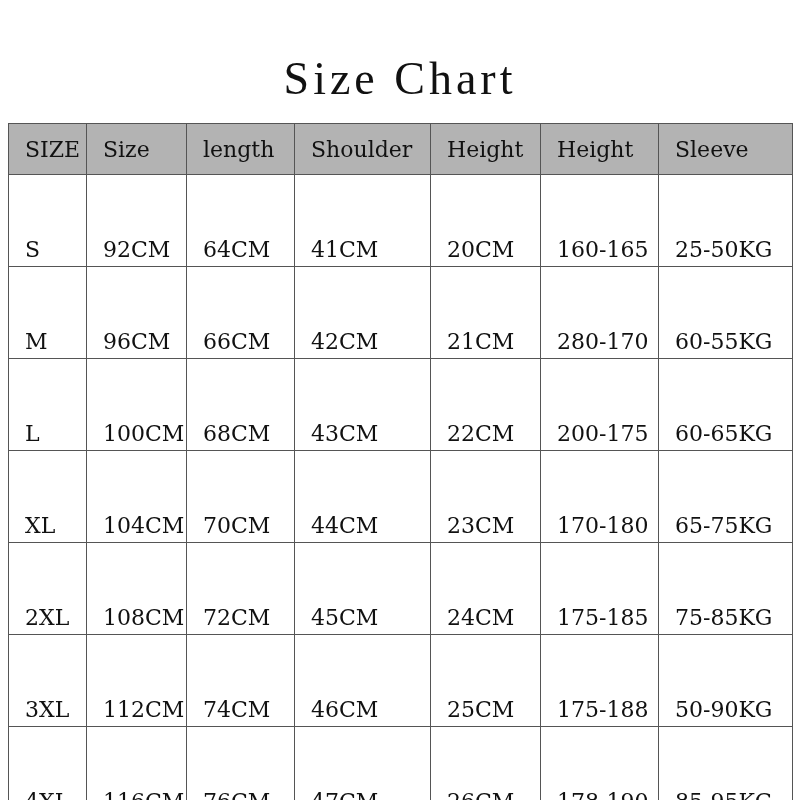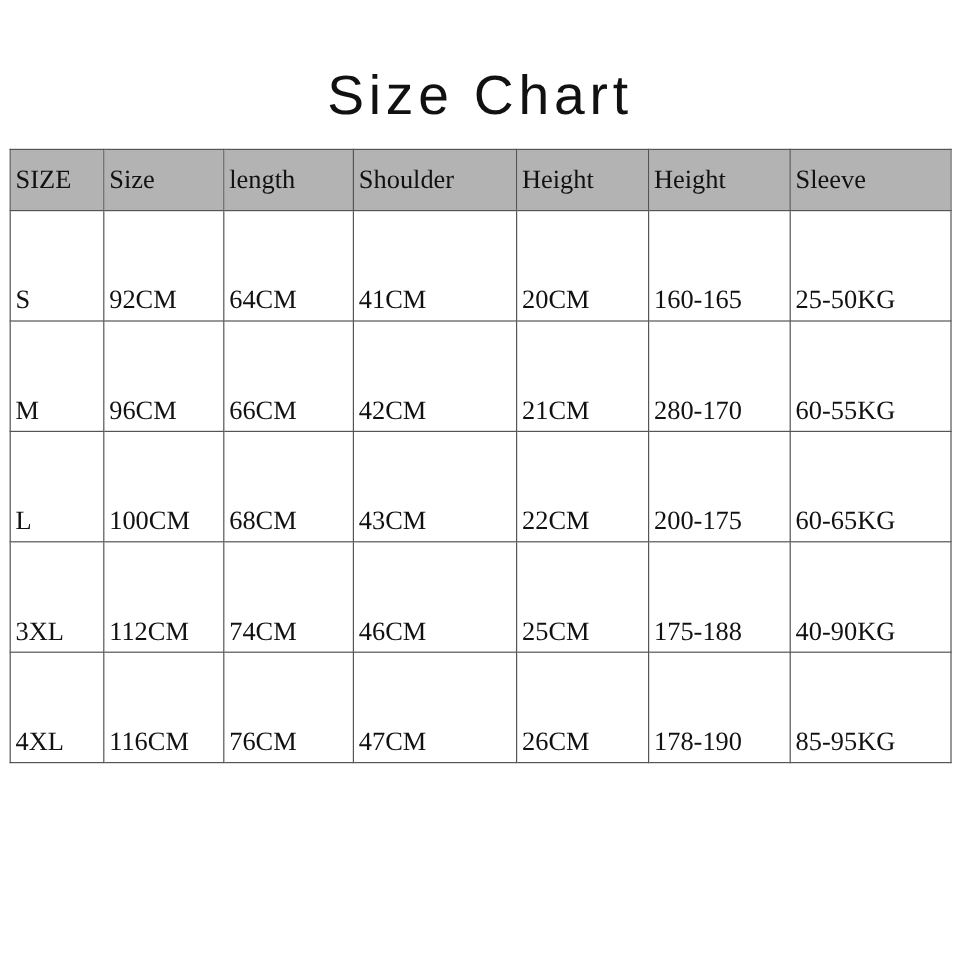--- a/index.html
+++ b/index.html
@@ -16,21 +16,21 @@
   }
   .page {
     position: relative;
     width: 800px;
     height: 800px;
     background: #ffffff;
     box-sizing: border-box;
   }
   .title {
     text-align: center;
-    font-family: Liberation Sans, sans-serif;
+    font-family: Liberation Serif, serif;
     font-size: 46px;
     letter-spacing: 4px;
     color: #111111;
     padding-top: 52px;
     padding-bottom: 18px;
     font-weight: 400;
   }
   .table-wrap {
     padding: 0 8px;
   }
@@ -38,25 +38,24 @@
     width: 784px;
     border-collapse: collapse;
     table-layout: fixed;
     font-family: "DejaVu Serif", serif;
   }
   table.size-table td, table.size-table th {
     border: 1px solid #555555;
     font-size: 22px;
     font-weight: 400;
     text-align: left;
-    padding: 4px 6px 4px 4px;
+    padding: 4px 6px 4px 16px;
     color: #111111;
     white-space: nowrap;
     overflow: hidden;
-    font-family: Liberation Serif, serif;
   }
   table.size-table thead th {
     background: #b3b3b3;
     height: 42px;
     vertical-align: middle;
     font-weight: 400;
   }
   table.size-table tbody td {
     height: 83px;
     vertical-align: bottom;
@@ -122,27 +121,45 @@
         <tr>
           <td>L</td>
           <td>100CM</td>
           <td>68CM</td>
           <td>43CM</td>
           <td>22CM</td>
           <td>200-175</td>
           <td>60-65KG</td>
         </tr>
         <tr>
+          <td>XL</td>
+          <td>104CM</td>
+          <td>70CM</td>
+          <td>44CM</td>
+          <td>23CM</td>
+          <td>170-180</td>
+          <td>65-75KG</td>
+        </tr>
+        <tr>
+          <td>2XL</td>
+          <td>108CM</td>
+          <td>72CM</td>
+          <td>45CM</td>
+          <td>24CM</td>
+          <td>175-185</td>
+          <td>75-85KG</td>
+        </tr>
+        <tr>
           <td>3XL</td>
           <td>112CM</td>
           <td>74CM</td>
           <td>46CM</td>
           <td>25CM</td>
           <td>175-188</td>
-          <td>40-90KG</td>
+          <td>50-90KG</td>
         </tr>
         <tr>
           <td>4XL</td>
           <td>116CM</td>
           <td>76CM</td>
           <td>47CM</td>
           <td>26CM</td>
           <td>178-190</td>
           <td>85-95KG</td>
         </tr>

